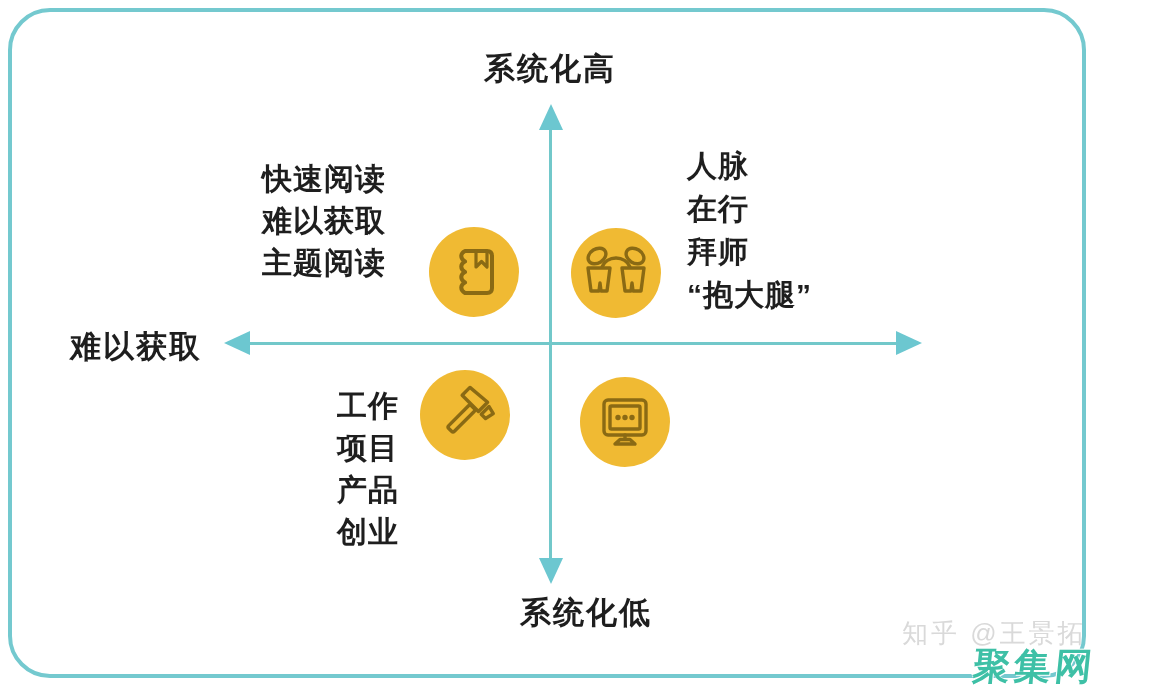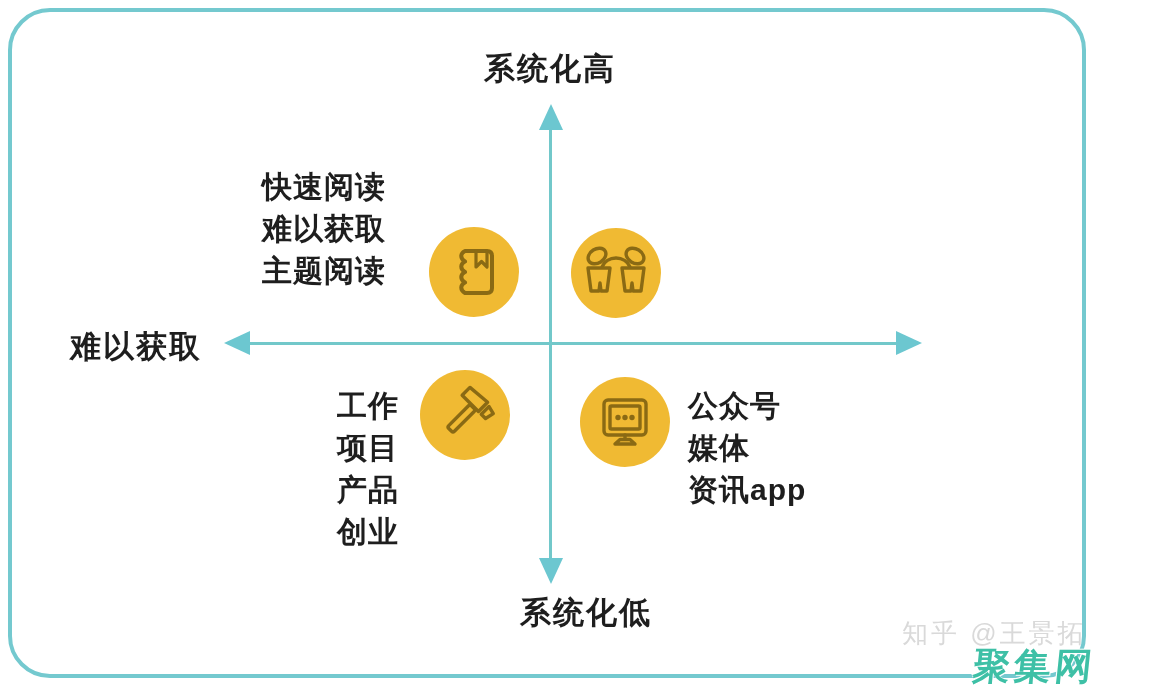--- a/index.html
+++ b/index.html
@@ -22,21 +22,21 @@
   .arr-left { left:224px; top:331px; border-top:12px solid transparent; border-bottom:12px solid transparent; border-right:26px solid #6cc7d0; }
   .arr-right{ left:896px; top:331px; border-top:12px solid transparent; border-bottom:12px solid transparent; border-left:26px solid #6cc7d0; }
   
   .axis-label { position:absolute; font-size:31px; font-weight:600; letter-spacing:2px; color:#1e1e1e; white-space:nowrap; }
   .lbl-top    { left:484px; top:48px;  }
   .lbl-bottom { left:480px; top:592px;margin-left:40px; }
   .lbl-left   { left:70px;  top:326px; }
   .lbl-right  { left:941px; top:326px; }
   
   .q-list { position:absolute; font-size:30px; font-weight:600; letter-spacing:1px; color:#1e1e1e; line-height:42px; white-space:nowrap; }
-  .q-tl { left:262px; top:166px;text-align:right; }
+  .q-tl { left:262px; top:158px;text-align:right; }
   .q-tr { left:687px; top:144px; line-height:43px; }
   .q-bl { left:337px; top:385px; }
   .q-br { left:688px; top:385px; }
   
   .bubble { position:absolute; width:90px; height:90px; }
   .b-tl { left:429px; top:227px; }
   .b-tr { left:571px; top:228px; }
   .b-bl { left:420px; top:370px; }
   .b-br { left:580px; top:377px; }
   .bubble svg { display:block; width:90px; height:90px; }
@@ -89,20 +89,26 @@
       <circle cx="45" cy="45" r="45" fill="#f0ba33"></circle>
       <g fill="none" stroke="#8a6a14" stroke-width="3.4" stroke-linejoin="round" stroke-linecap="round">
         <path d="M31 39 A 15 14 0 0 1 59 39"></path>
         <ellipse cx="26" cy="28" rx="9.5" ry="7" transform="rotate(-32 26 28)"></ellipse>
         <ellipse cx="64" cy="28" rx="9.5" ry="7" transform="rotate(32 64 28)"></ellipse>
         <path d="M17 40 L39 40 L36 63 L30 63 L29 55 L28 63 L20 63 Z"></path>
         <path d="M51 40 L73 40 L70 63 L62 63 L61 55 L60 63 L54 63 Z"></path>
       </g>
     </svg>
   </div>
+  <div class="q-list q-tr">
+    <div>人脉</div>
+    <div>在行</div>
+    <div>拜师</div>
+    <div>“抱大腿”</div>
+  </div>
 
   <div class="q-list q-bl">
     <div>工作</div>
     <div>项目</div>
     <div>产品</div>
     <div>创业</div>
   </div>
   <div class="bubble b-bl">
     <svg viewBox="0 0 90 90">
       <circle cx="45" cy="45" r="45" fill="#f0ba33"></circle>
@@ -120,22 +126,17 @@
       <g fill="none" stroke="#8a6a14" stroke-width="3.4" stroke-linejoin="round">
         <rect x="24" y="23" width="42" height="35" rx="4"></rect>
         <rect x="30" y="29" width="30" height="23" rx="1.5"></rect>
         <circle cx="38" cy="40.5" r="2.7" fill="#8a6a14" stroke="none"></circle>
         <circle cx="45" cy="40.5" r="2.7" fill="#8a6a14" stroke="none"></circle>
         <circle cx="52" cy="40.5" r="2.7" fill="#8a6a14" stroke="none"></circle>
         <path d="M45 58 V62 M35 67 L40 62.5 H50 L55 67 Z" stroke-linecap="round"></path>
       </g>
     </svg>
   </div>
-  <div class="q-list q-br">
-    <div>公众号</div>
-    <div>媒体</div>
-    <div>资讯app</div>
-  </div>
 
   <div class="credit">知乎 @王景拓</div>
   <div class="badge">聚集网</div>
 
 </div>
 
 </body></html>

